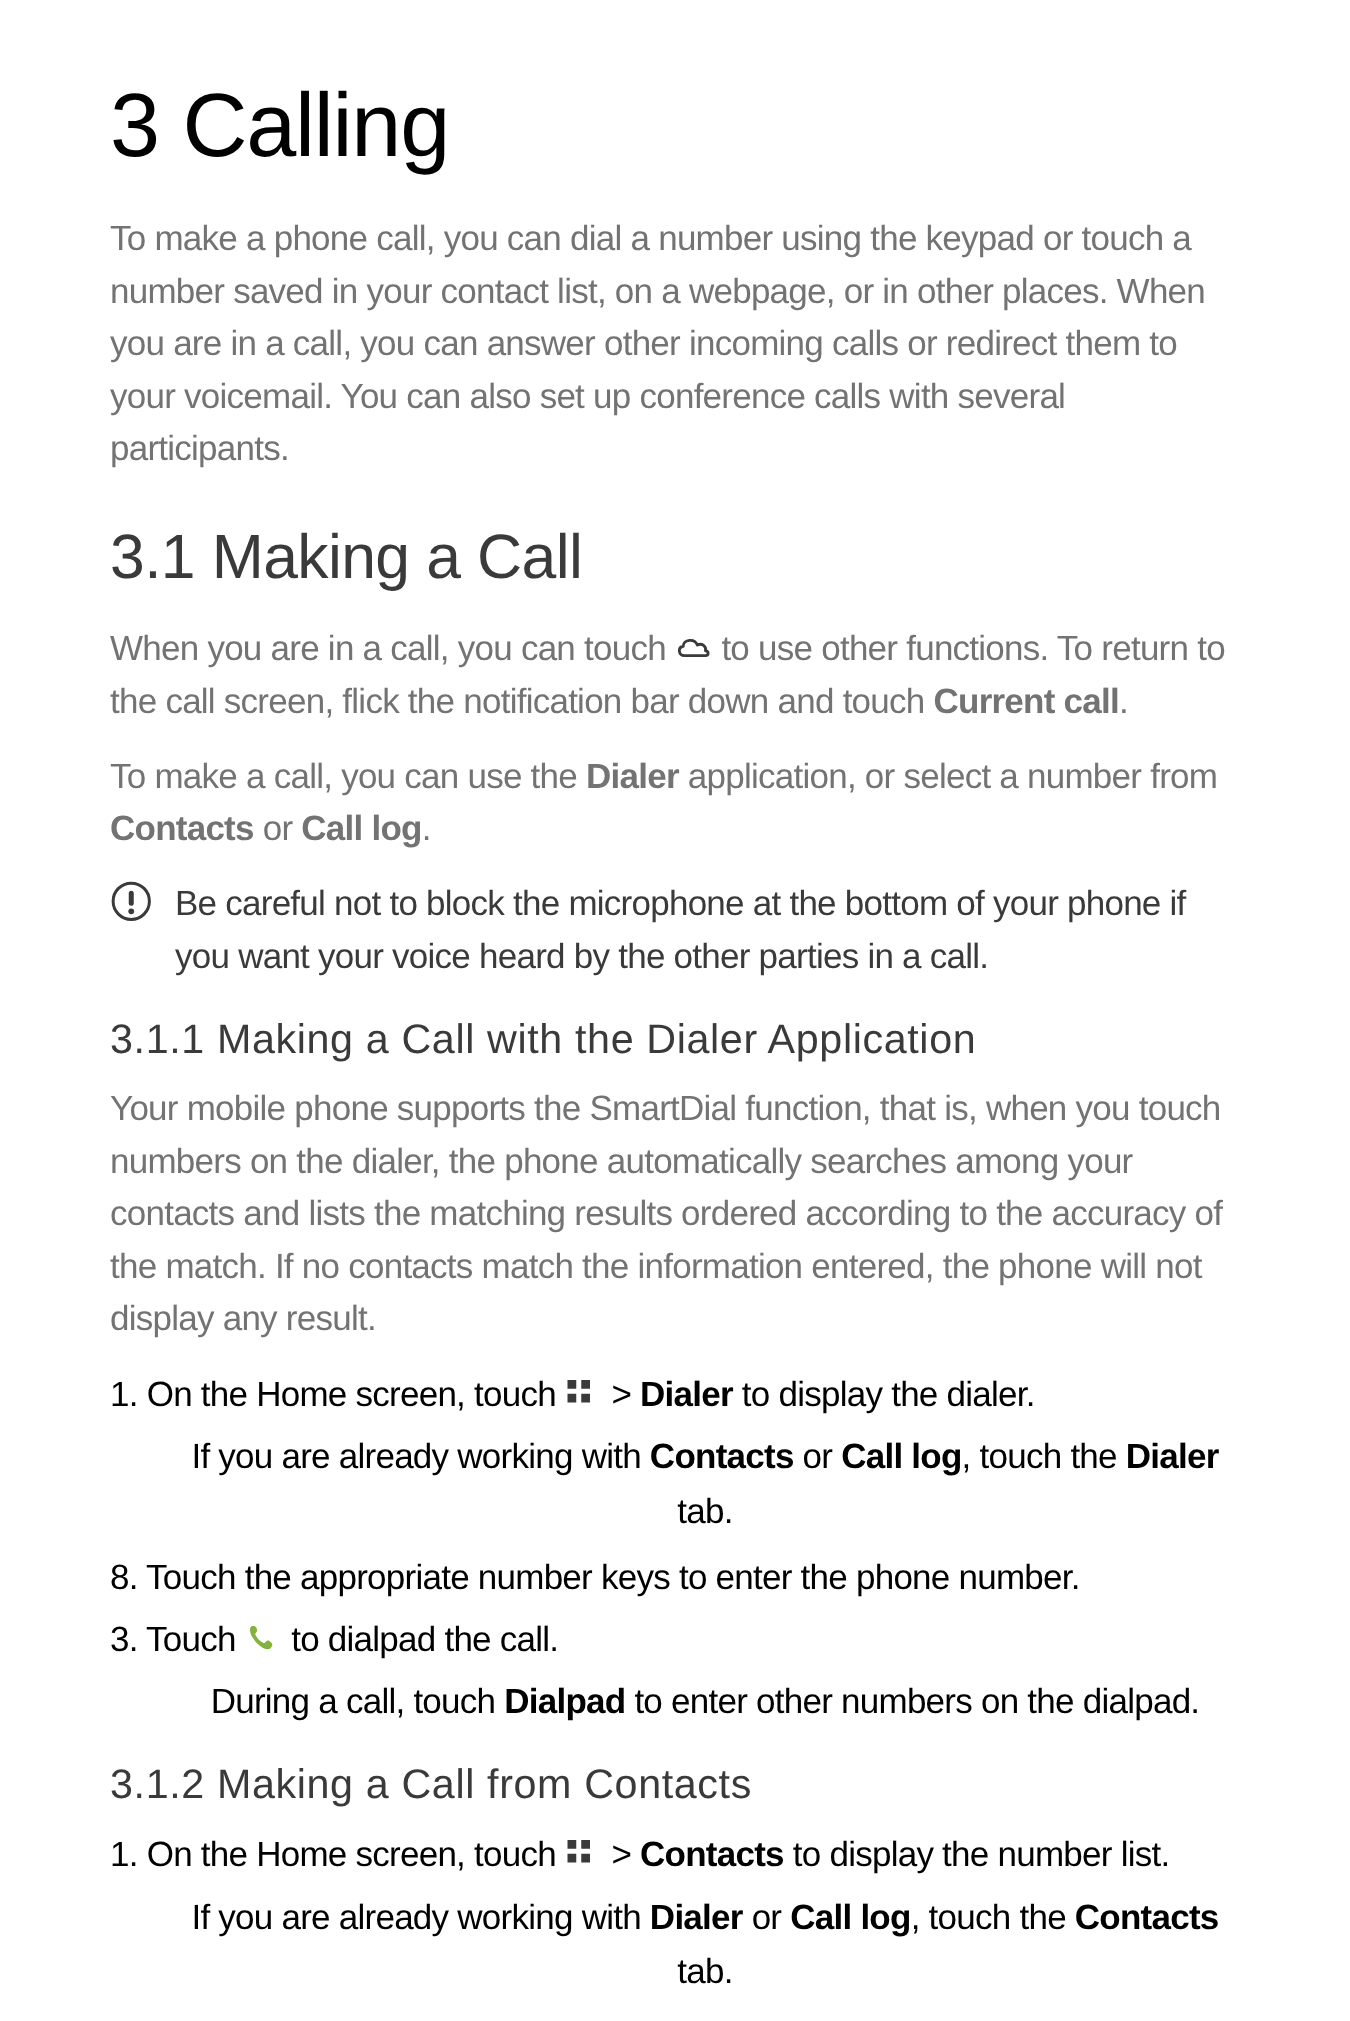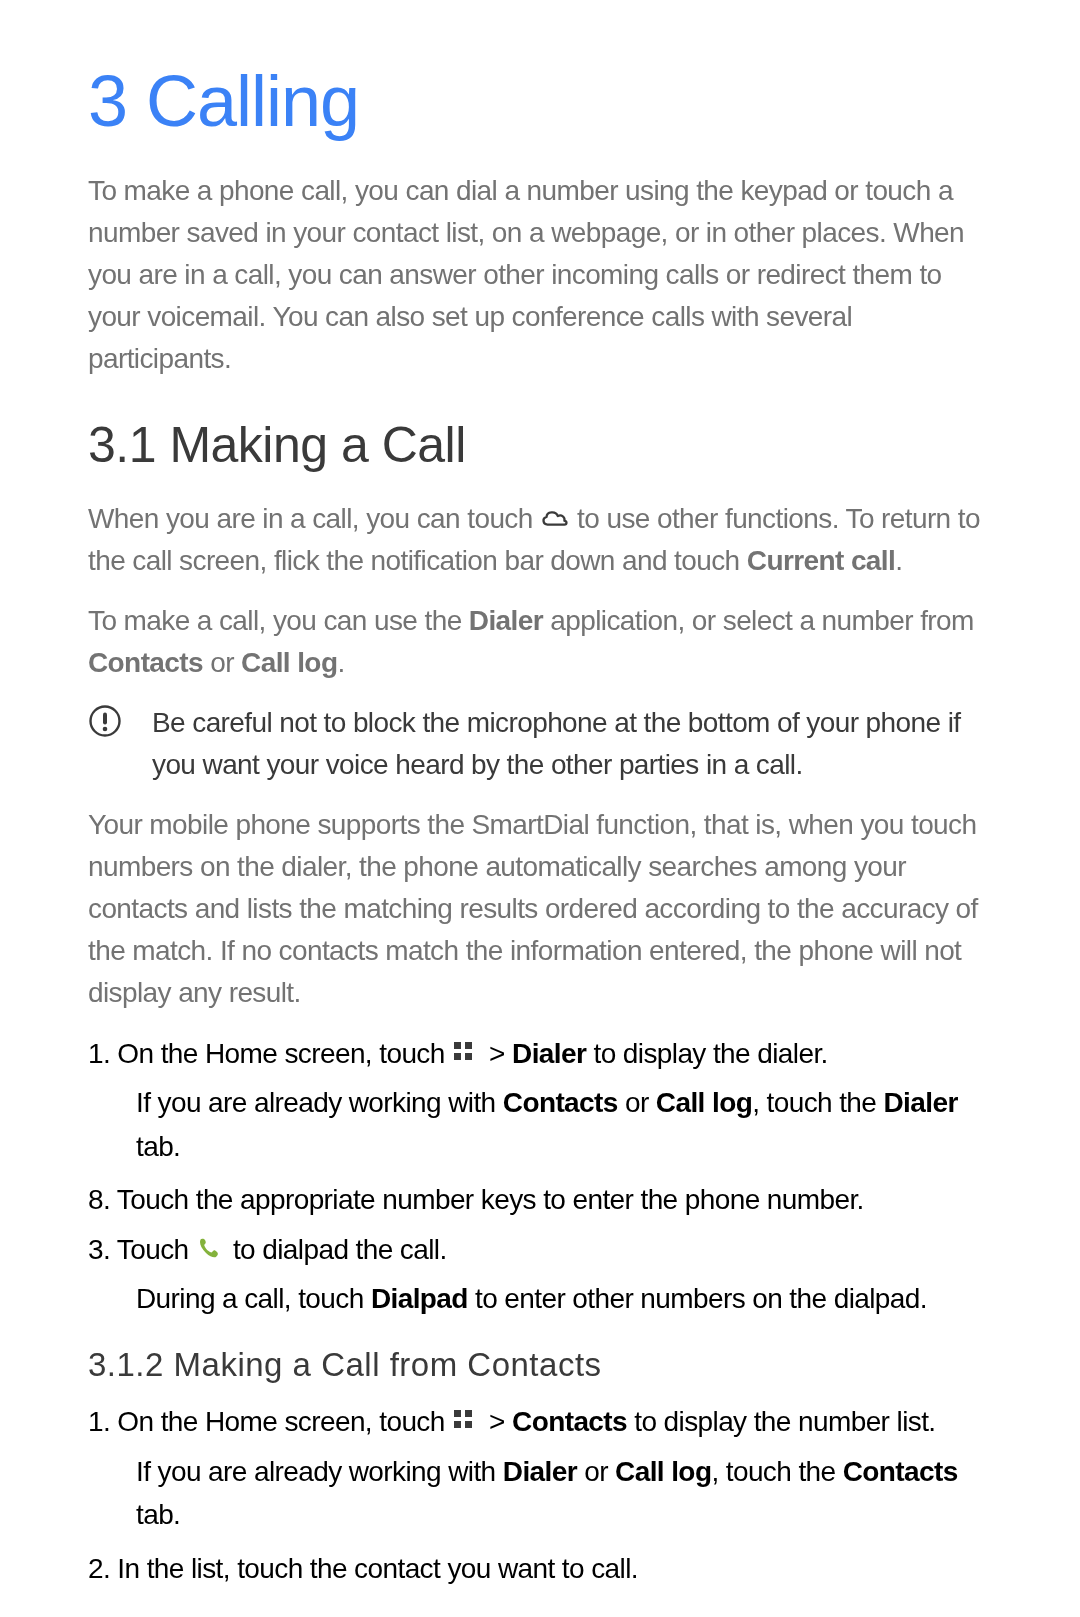--- a/index.html
+++ b/index.html
@@ -13,21 +13,21 @@
     width: 1080px;
     min-height: 1617px;
     padding: 60px 88px 40px 88px;
     color: #3a3a3a;
     font-family: Arial, Helvetica, sans-serif;
     position: relative;
   }
   .h1 {
     font-size: 72px;
     font-weight: 400;
-    color: #3b82f6;
+    color: #000000;
     margin: 0 0 28px 0;
     letter-spacing: -1px;
   }
   .h2 {
     font-size: 50px;
     font-weight: 400;
     color: #3a3a3a;
     margin: 36px 0 24px 0;
     letter-spacing: -0.5px;
   }
@@ -45,22 +45,22 @@
     margin: 0 0 18px 0;
     font-stretch: condensed;
     letter-spacing: -0.6px;
   }
   .para b, .list b, .note-text b {
     font-weight: 700;
   }
   .note {
     display: flex;
     align-items: flex-start;
-    gap: 30px;
-    margin: 18px 0 18px 0;
+    gap: 18px;
+    margin: 18px 0 8px 0;
     justify-content: center;
   }
   .note-icon {
     flex: 0 0 34px;
     height: 34px;
     margin-top: 2px;
   }
   .note-icon svg { display: block; }
   .note-text {
     font-size: 28px;
@@ -76,20 +76,21 @@
   }
   .li {
     margin: 6px 0 6px 0;
     padding-left: 32px;
     text-indent: -32px;
   }
   .sub {
     margin: 6px 0 10px 0;
     padding-left: 48px;
     text-indent: 0;
+    text-align: center;
   }
   .inline-icon {
     display: inline-block;
     vertical-align: -3px;
     width: 30px;
     height: 26px;
   }
   .inline-icon svg { display: block; }
 </style>
 </head>
@@ -121,20 +122,21 @@
     <span class="note-icon">
       <svg viewBox="0 0 34 34" width="34" height="34">
         <circle cx="17" cy="17" r="14.5" fill="none" stroke="#3a3a3a" stroke-width="2.4"></circle>
         <rect x="15" y="8.5" width="4" height="12" rx="2" fill="#3a3a3a"></rect>
         <circle cx="17" cy="25" r="2.3" fill="#3a3a3a"></circle>
       </svg>
     </span>
     <div class="note-text">Be careful not to block the microphone at the bottom of your phone if you want your voice heard by the other parties in a call.</div>
   </div>
 
+  <h3 class="h3">3.1.1  Making a Call with the Dialer Application</h3>
 
   <p class="para">Your mobile phone supports the SmartDial function, that is, when you touch numbers on the dialer, the phone automatically searches among your contacts and lists the matching results ordered according to the accuracy of the match. If no contacts match the information entered, the phone will not display any result.</p>
 
   <div class="list">
     <div class="li">
       <span>1. On the Home screen, touch </span>
       <span class="inline-icon">
         <svg viewBox="0 0 24 24" width="24" height="24">
           <rect x="2" y="2" width="7" height="7" fill="#3a3a3a"></rect>
           <rect x="13" y="2" width="7" height="7" fill="#3a3a3a"></rect>

